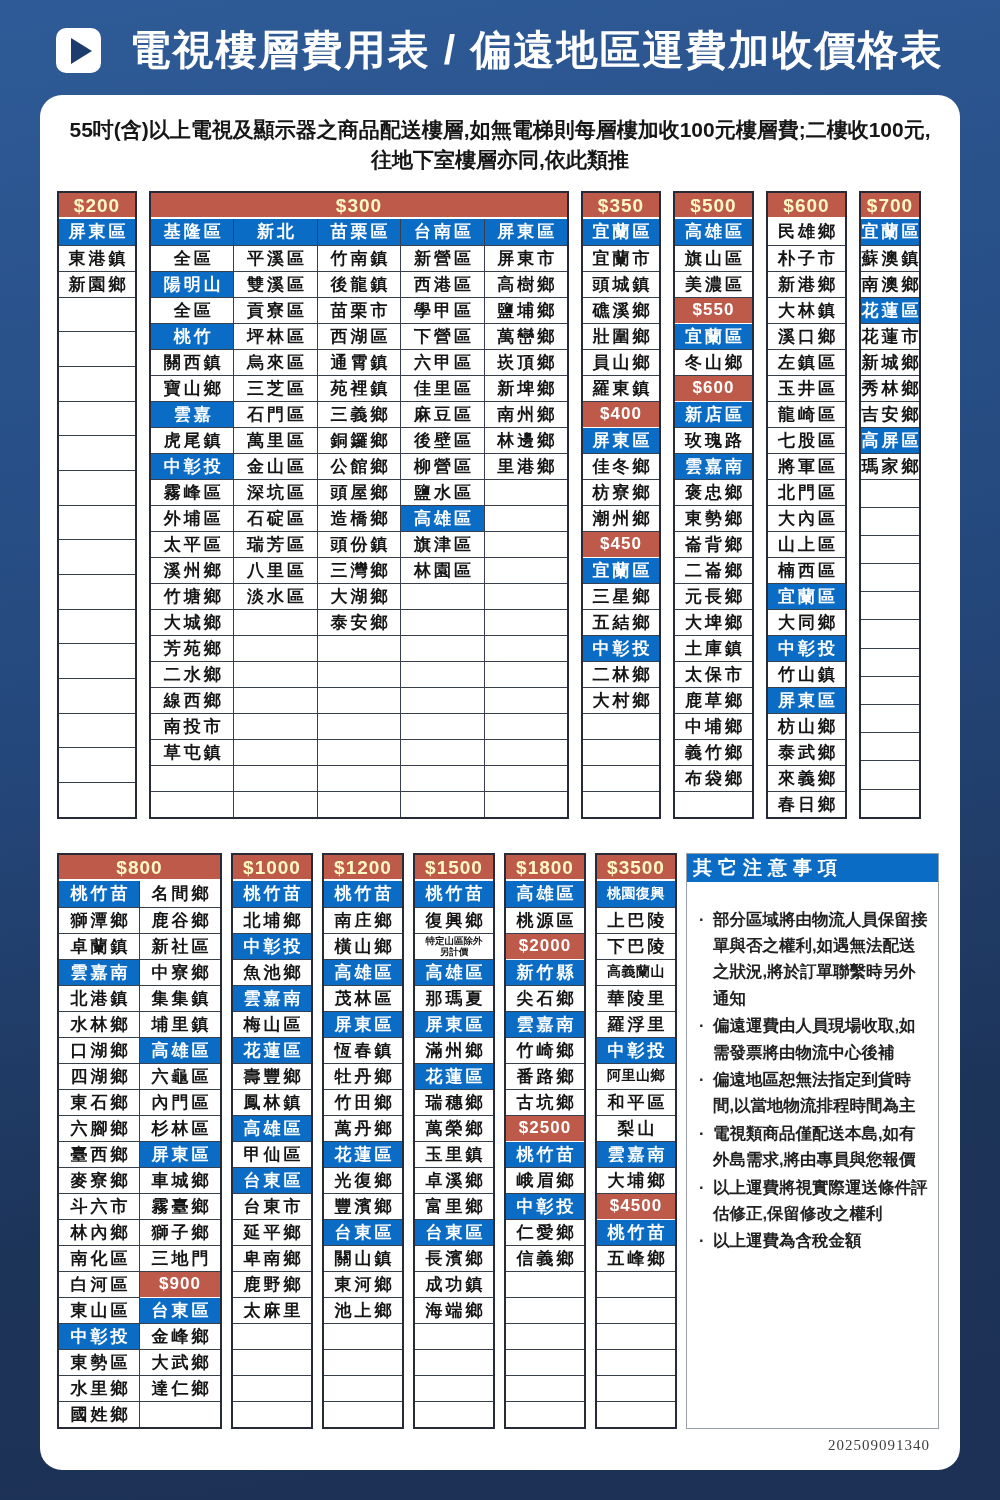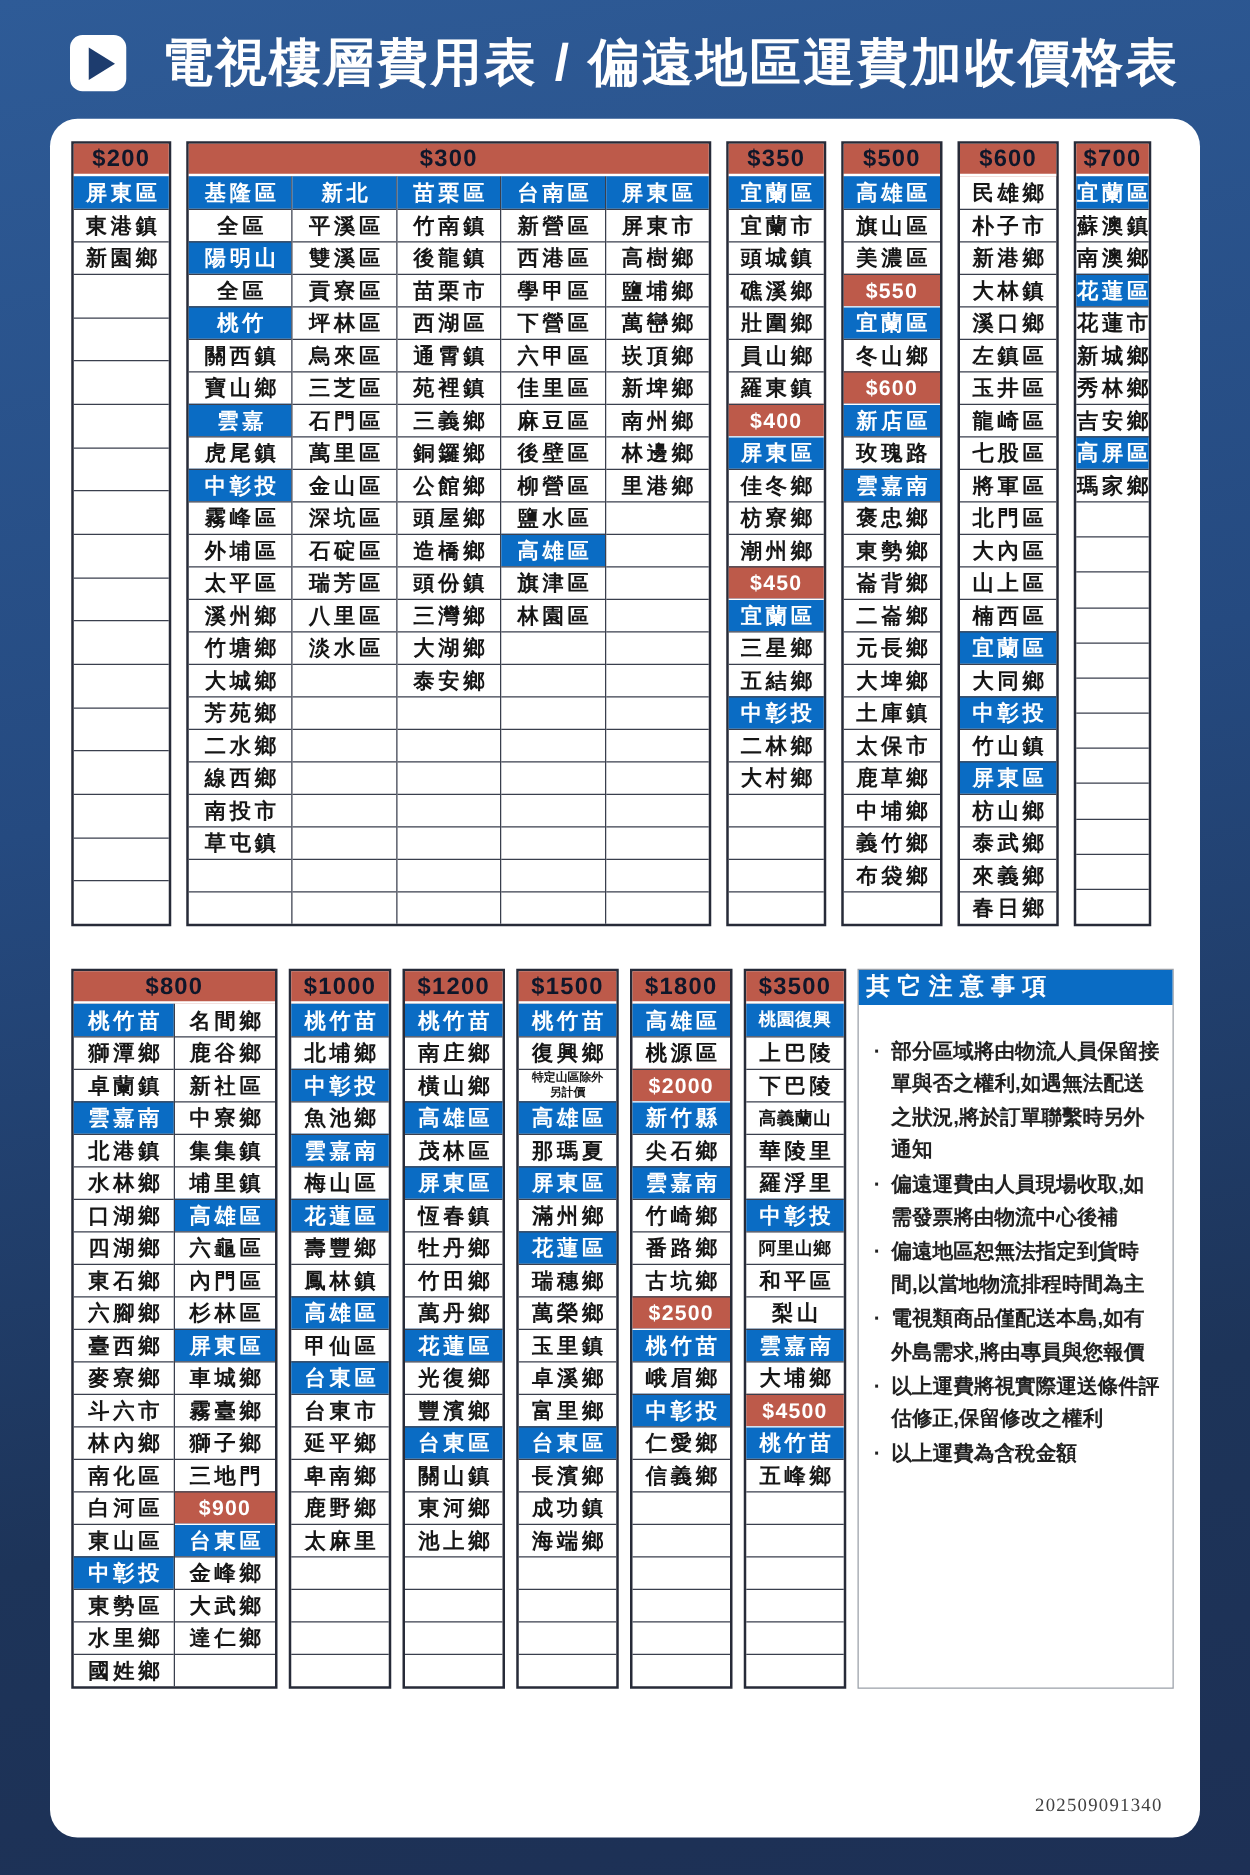--- a/index.html
+++ b/index.html
@@ -51,21 +51,21 @@
   
   .tables-row{display:flex;align-items:flex-start;}
   .tables-row.top{gap:12px;margin-bottom:34px;}
   .tables-row.bottom{gap:9px;}
   .ptable{
     border:2px solid var(--outline);
     background:#fff;flex:0 0 auto;
   }
   .phead{
     height:26px;line-height:25px;text-align:center;
-    background:var(--red);color:#0f172a;
+    background:var(--red);color:#fef9c3;
     font-size:19px;font-weight:700;letter-spacing:1px;
     border-bottom:2px solid #fff;
   }
   .pcols{display:flex;}
   .top .pcols{height:598px;}
   .bottom .pcols{height:546px;}
   .pcol{flex:1 1 0;display:flex;flex-direction:column;min-width:0;}
   .pcol + .pcol{border-left:1px solid var(--line);}
   .cell{
     flex:0 1 26px;height:26px;min-height:0;
@@ -112,20 +112,24 @@
 <body>
 
 <div class="title-band">
   <div class="play-icon">
       <div class="tri"></div>
     </div>
   <div class="title-text">電視樓層費用表 / 偏遠地區運費加收價格表</div>
 </div>
 
 <div class="card">
+  <div class="intro">
+    <div>55吋(含)以上電視及顯示器之商品配送樓層,如無電梯則每層樓加收100元樓層費;二樓收100元,</div>
+    <div>往地下室樓層亦同,依此類推</div>
+  </div>
 
   <div class="tables-row top" id="top-tables">
       <div class="ptable" style="width: 80px;">
         <div class="phead">$200</div>
         <div class="pcols">
           <div class="pcol">
             <div class="cell region">屏東區</div>
             <div class="cell area">東港鎮</div>
             <div class="cell area">新園鄉</div>
             <div class="cell empty"></div>

